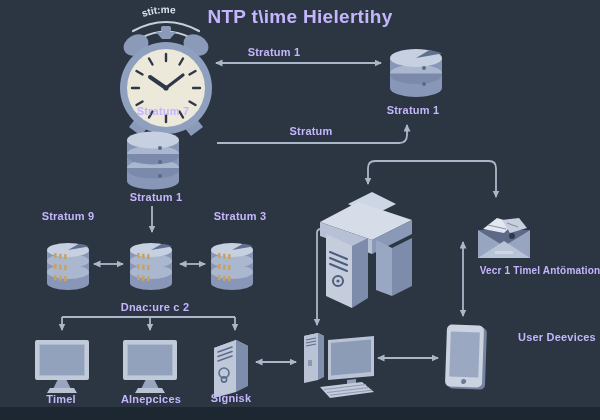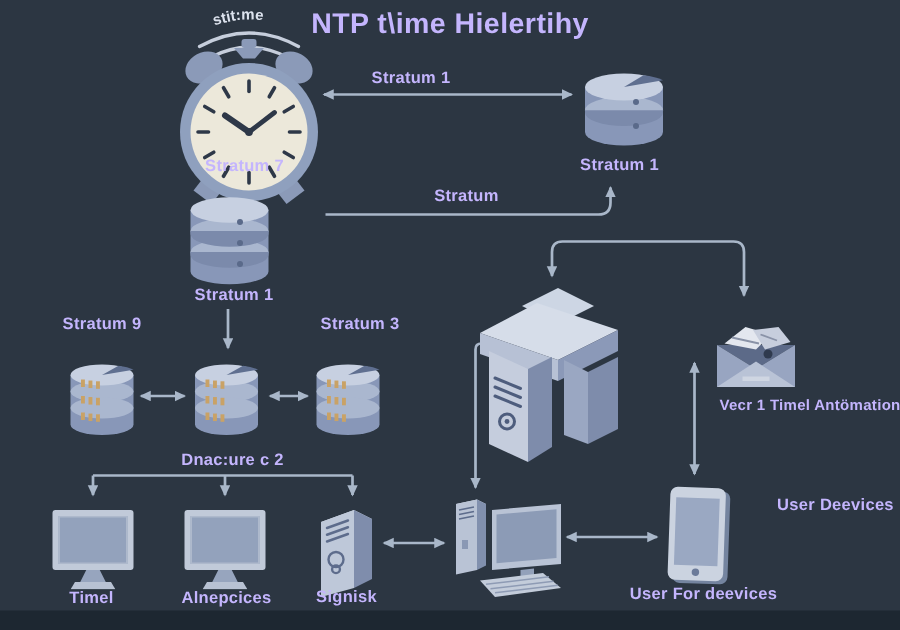--- a/index.html
+++ b/index.html
@@ -259,18 +259,17 @@
   <div class="lbl" style="left:234px;top:46px;width:80px;">Stratum 1</div>
   <div class="lbl" style="left:373px;top:104px;width:80px;">Stratum 1</div>
   <div class="lbl" style="left:116px;top:191px;width:80px;">Stratum 1</div>
   <div class="lbl" style="left:271px;top:125px;width:80px;">Stratum</div>
   <div class="lbl" style="left:28px;top:210px;width:80px;">Stratum 9</div>
   <div class="lbl" style="left:200px;top:210px;width:80px;">Stratum 3</div>
   <div class="lbl" style="left:105px;top:301px;width:100px;">Dnac:ure c 2</div>
   <div class="lbl" style="left:21px;top:393px;width:80px;">Timel</div>
   <div class="lbl" style="left:101px;top:393px;width:100px;">Alnepcices</div>
   <div class="lbl" style="left:191px;top:392px;width:80px;">Signisk</div>
-  <div class="lbl" style="left:399px;top:390px;width:140px;">User For deevices</div>
   <div class="lbl" style="left:512px;top:331px;width:90px;">User Deevices</div>
   <div class="lbl small" style="left:478px;top:265px;width:124px;">Vecr 1 Timel Antömation</div>
 
   <div class="footer-strip"></div>
 </div>
 
 </body></html>

